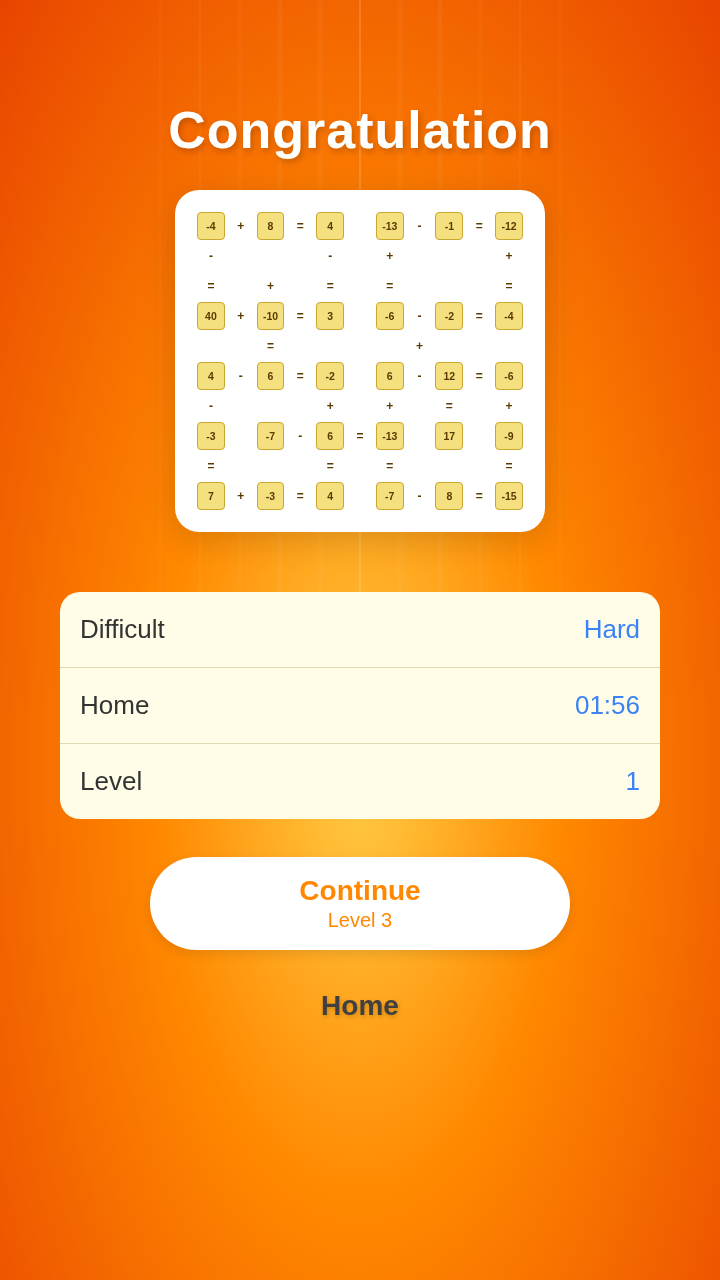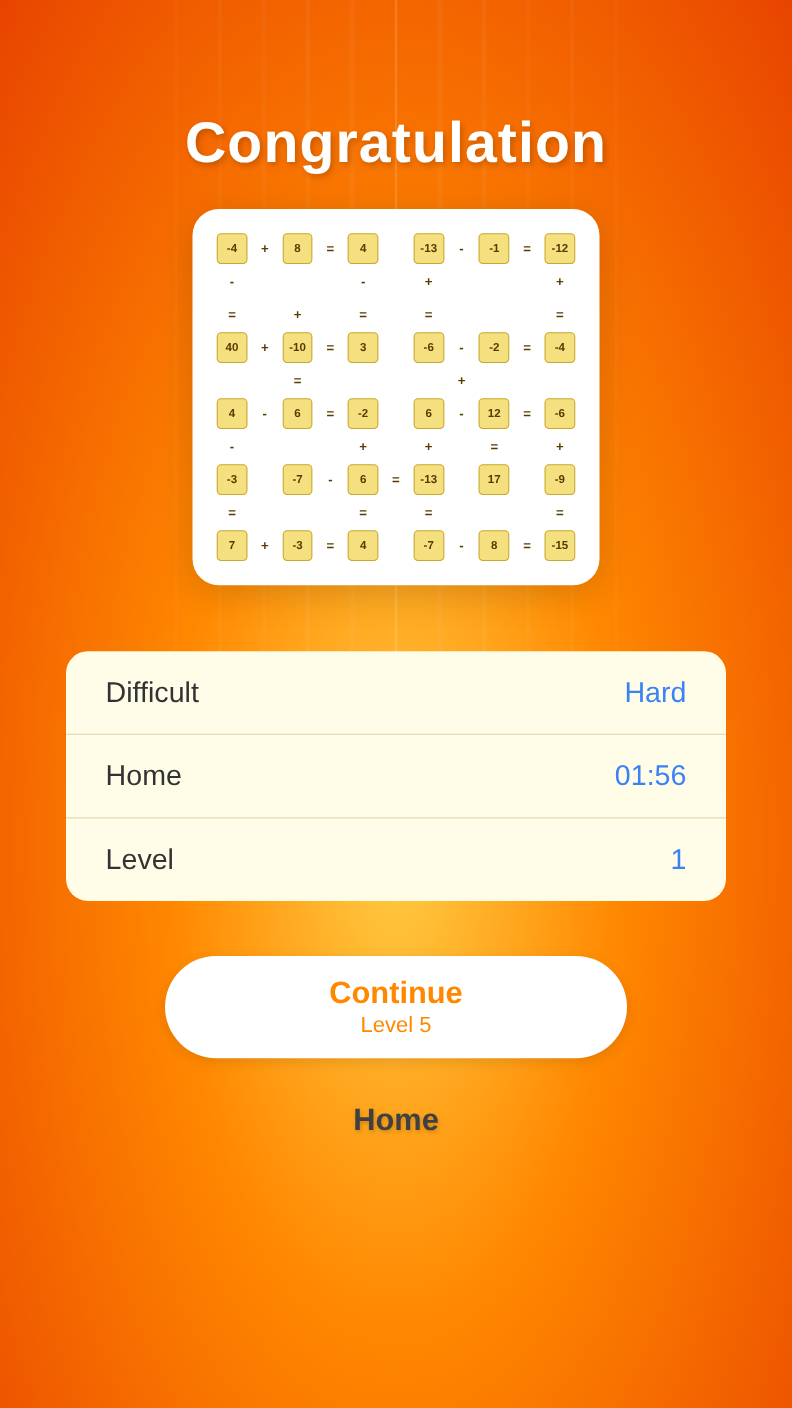--- a/index.html
+++ b/index.html
@@ -85,21 +85,21 @@
       margin-top: 60px;
       z-index: 1;
       width: 600px;
       overflow: hidden;
     }
 
     .stat-row {
       display: flex;
       justify-content: space-between;
       align-items: flex-start;
-      padding: 22px 36px;
+      padding: 22px 20px;
       border-bottom: 1px solid #e0d8b0;
     }
 
     .stat-row:last-child {
       border-bottom: none;
     }
 
     .stat-label {
       font-size: 26px;
       color: #333;
@@ -110,21 +110,21 @@
       font-size: 26px;
       color: #3b82f6;
       font-weight: 500;
     }
 
     
     .continue-btn {
       background: white;
       border-radius: 50px;
       padding: 18px 60px;
-      margin-top: 50px;
+      margin-top: 38px;
       z-index: 1;
       cursor: pointer;
       text-align: center;
       width: 420px;
       box-shadow: 0 4px 12px rgba(0,0,0,0.1);
     }
 
     .continue-btn .btn-main {
       font-size: 28px;
       font-weight: bold;
@@ -337,16 +337,16 @@
     <span class="stat-value">01:56</span>
   </div>
   <div class="stat-row">
     <span class="stat-label">Level</span>
     <span class="stat-value">1</span>
   </div>
 </div>
 
 <div class="continue-btn">
   <div class="btn-main">Continue</div>
-  <div class="btn-sub">Level 5</div>
+  <div class="btn-sub">Level 3</div>
 </div>
 
 <div class="home-btn">Home</div>
 
 </body></html>

